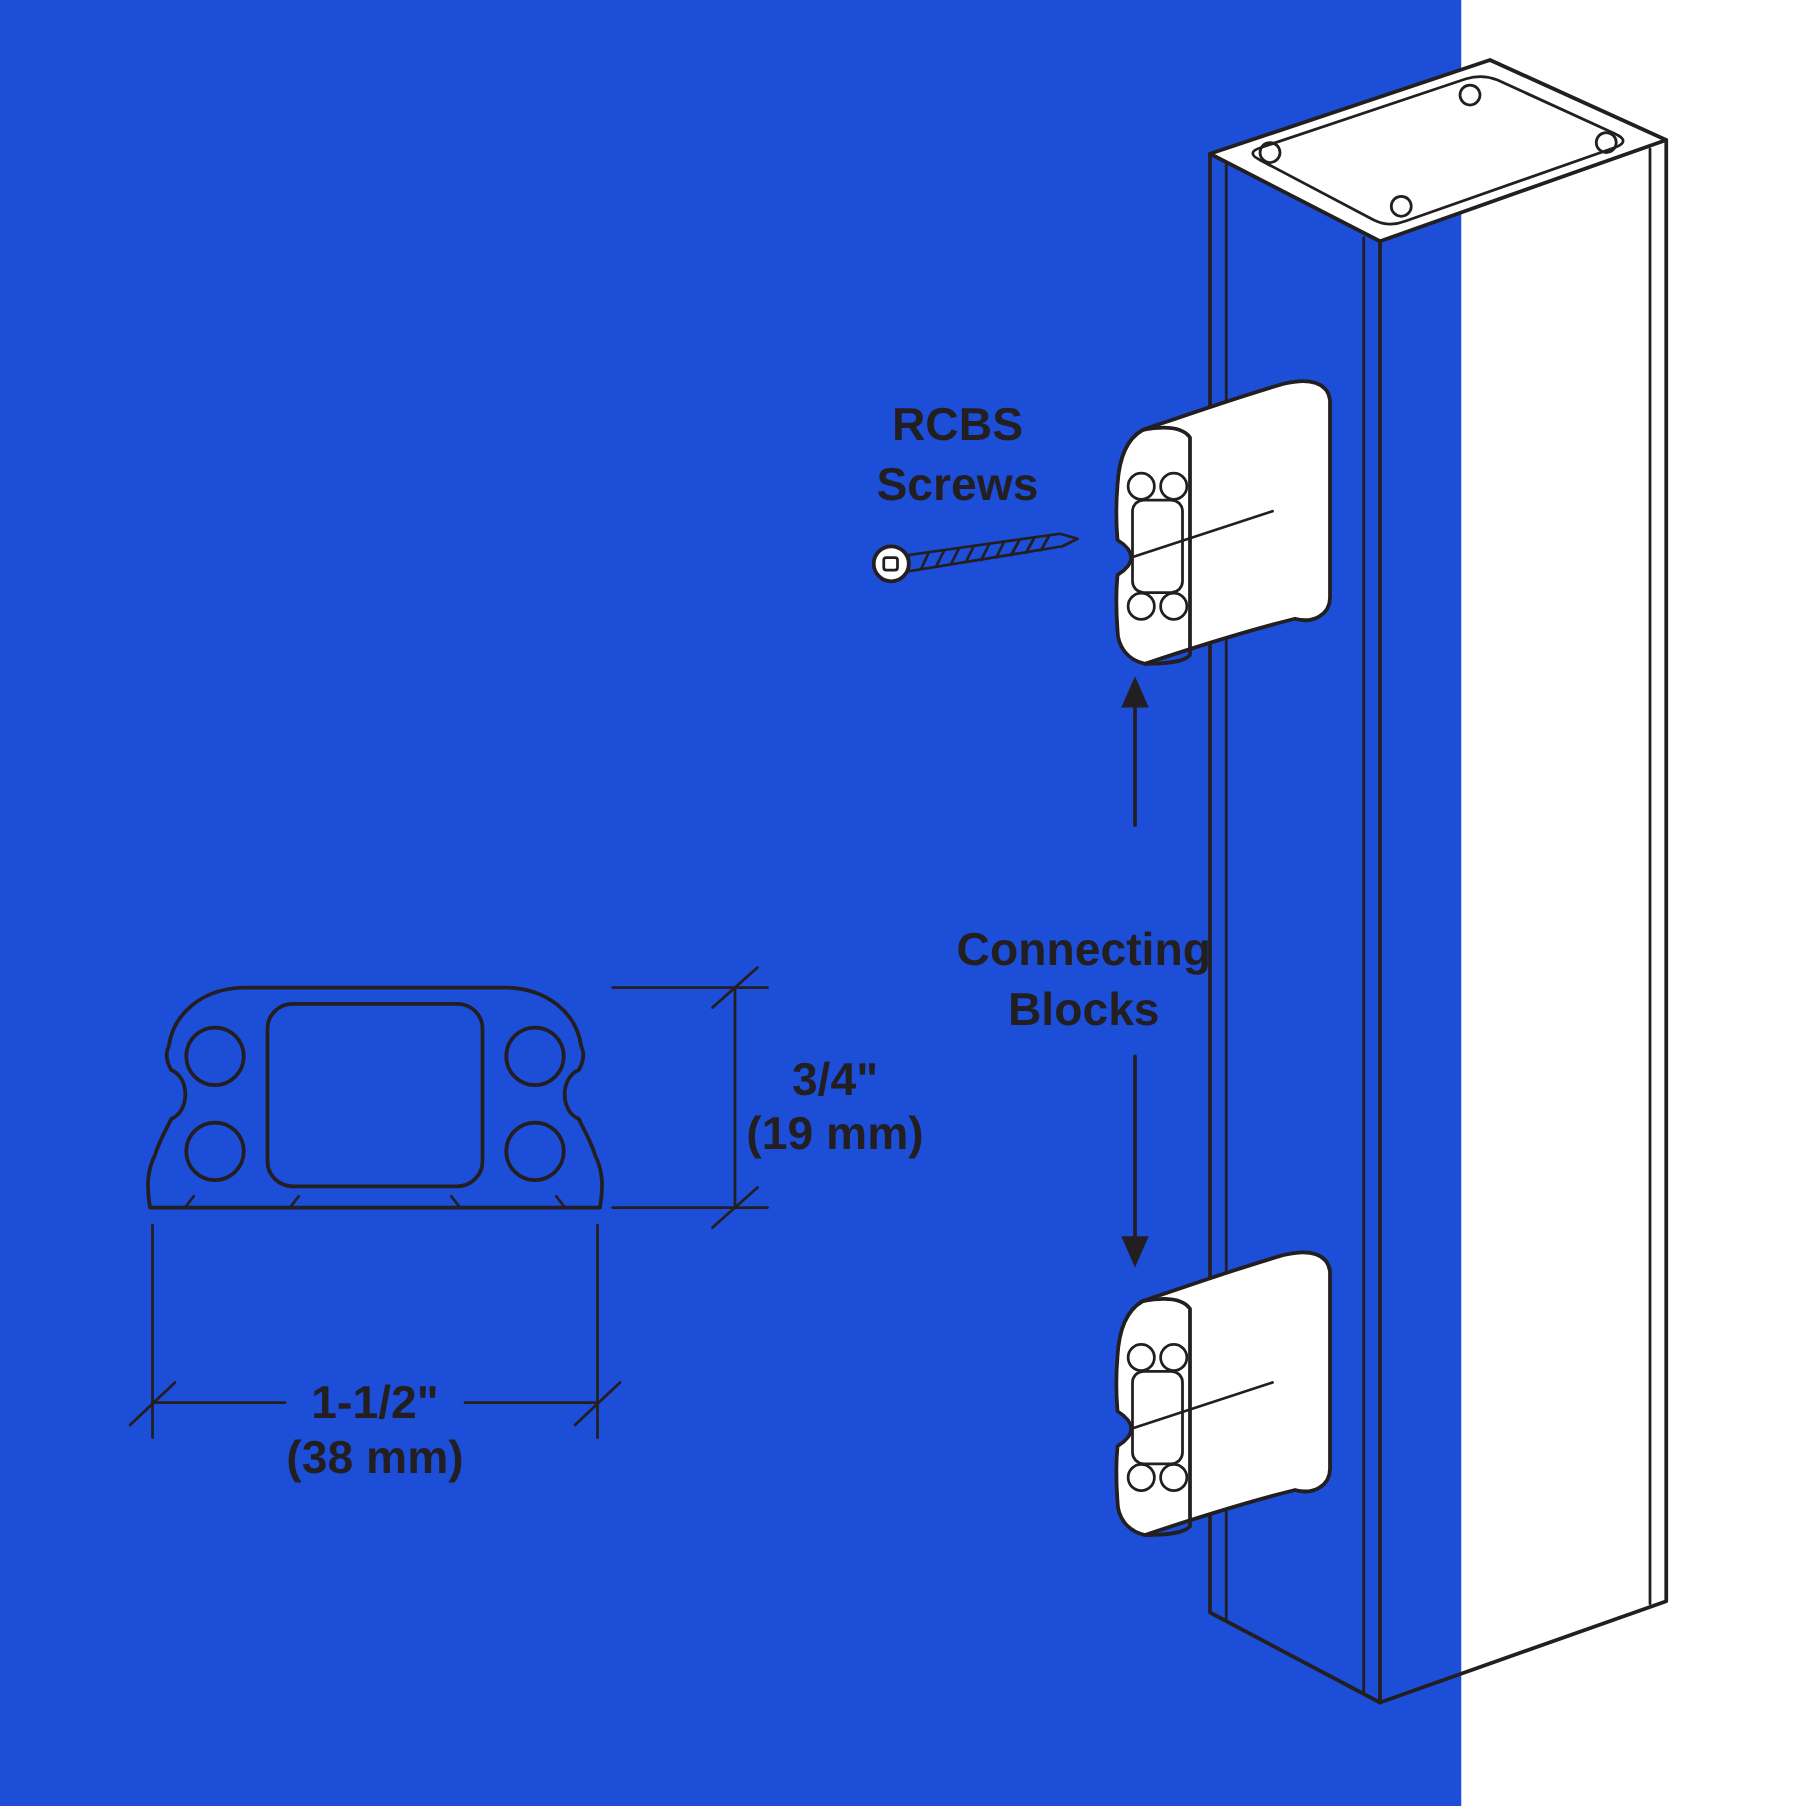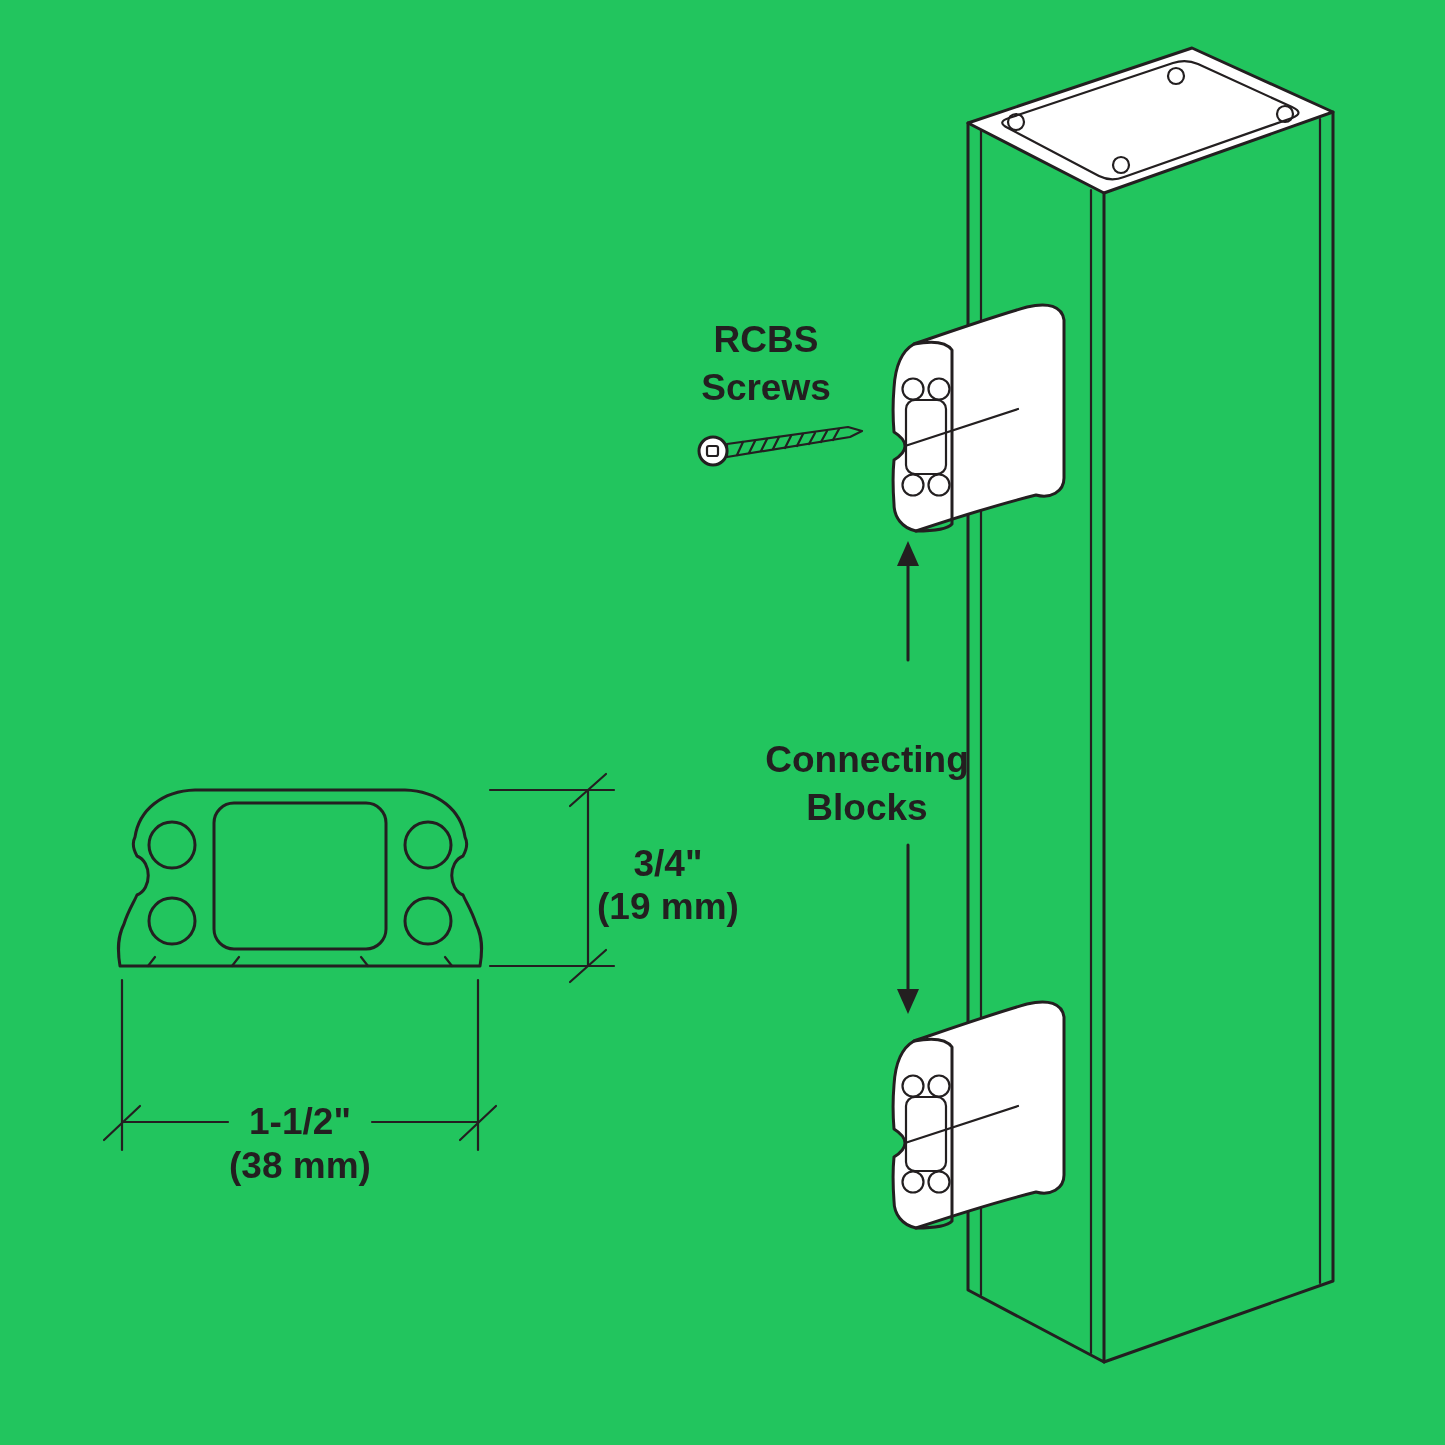--- a/index.html
+++ b/index.html
@@ -1,23 +1,23 @@
 <!DOCTYPE html>
 <html><head>
 <meta charset="utf-8">
 <style>
   html, body {
     margin: 0;
     padding: 0;
     background: #ffffff;
   }
   .canvas {
-    width: 1445px;
+    width: 1169px;
     height: 1445px;
-    background: #22c55e;
+    background: #1d4ed8;
     position: relative;
     font-family: "Liberation Sans", sans-serif;
   }
   svg { display: block; }
   .ln  { fill: none; stroke: #231f20; stroke-width: 3;   stroke-linecap: round; stroke-linejoin: round; }
   .ln2 { fill: none; stroke: #231f20; stroke-width: 2.2; stroke-linecap: round; stroke-linejoin: round; }
   .fw  { fill: #ffffff; stroke: #231f20; stroke-width: 3; stroke-linecap: round; stroke-linejoin: round; }
   .ah  { fill: #231f20; stroke: none; }
   .txt {
     font-family: "Liberation Sans", "DejaVu Sans", sans-serif;

